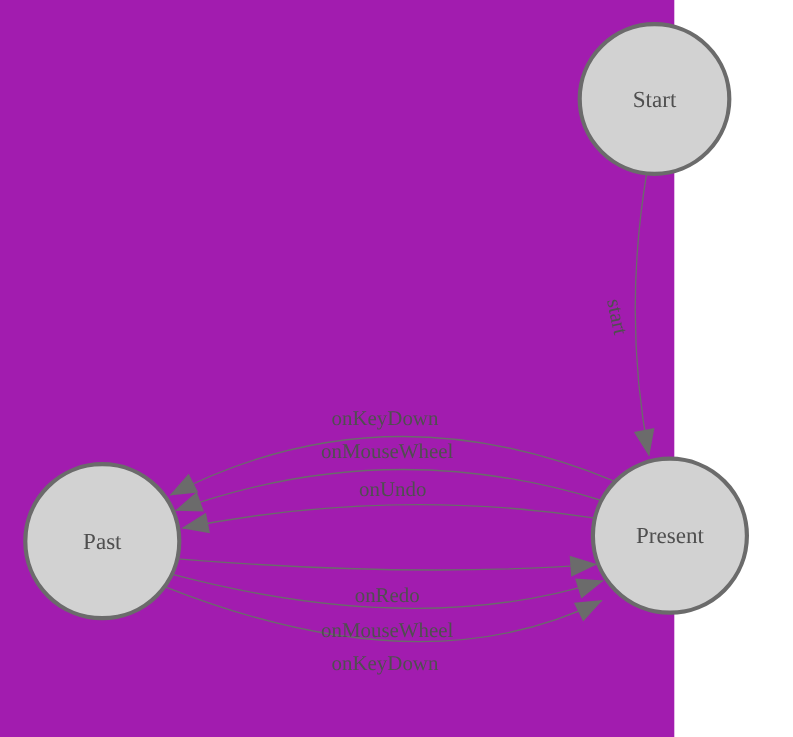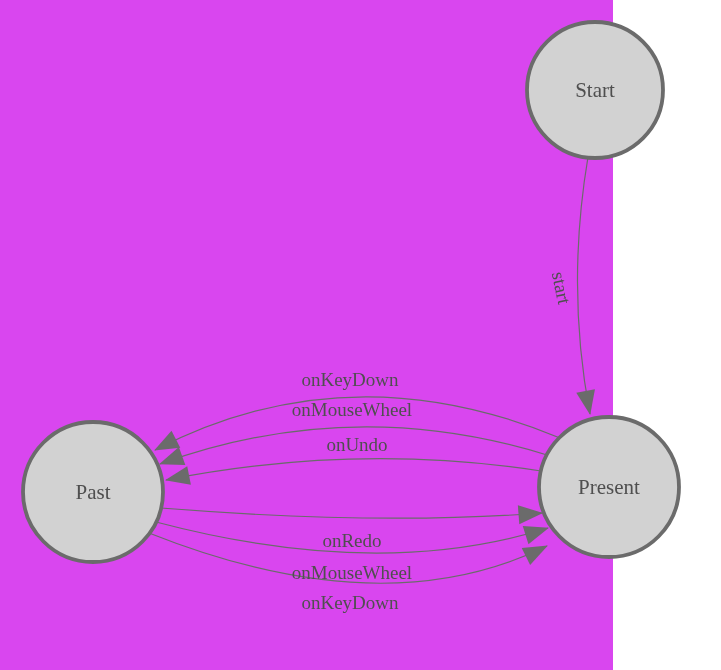--- a/index.html
+++ b/index.html
@@ -8,21 +8,21 @@
     background: #ffffff;
     width: 721px;
     height: 670px;
     overflow: hidden;
     font-family: "Liberation Serif", "DejaVu Serif", serif;
   }
   .canvas {
     position: relative;
     width: 613px;
     height: 670px;
-    background: #d946ef;
+    background: #a21caf;
     text-decoration: underline;
   }
   svg { display: block; }
   .node-circle { stroke-width: 3.8px; }
   .edge-path { fill: none; stroke-width: 1.2px; }
   .node-label {
     font-family: "Liberation Serif", "DejaVu Serif", serif;
     font-size: 21px;
     text-anchor: middle;
   }

